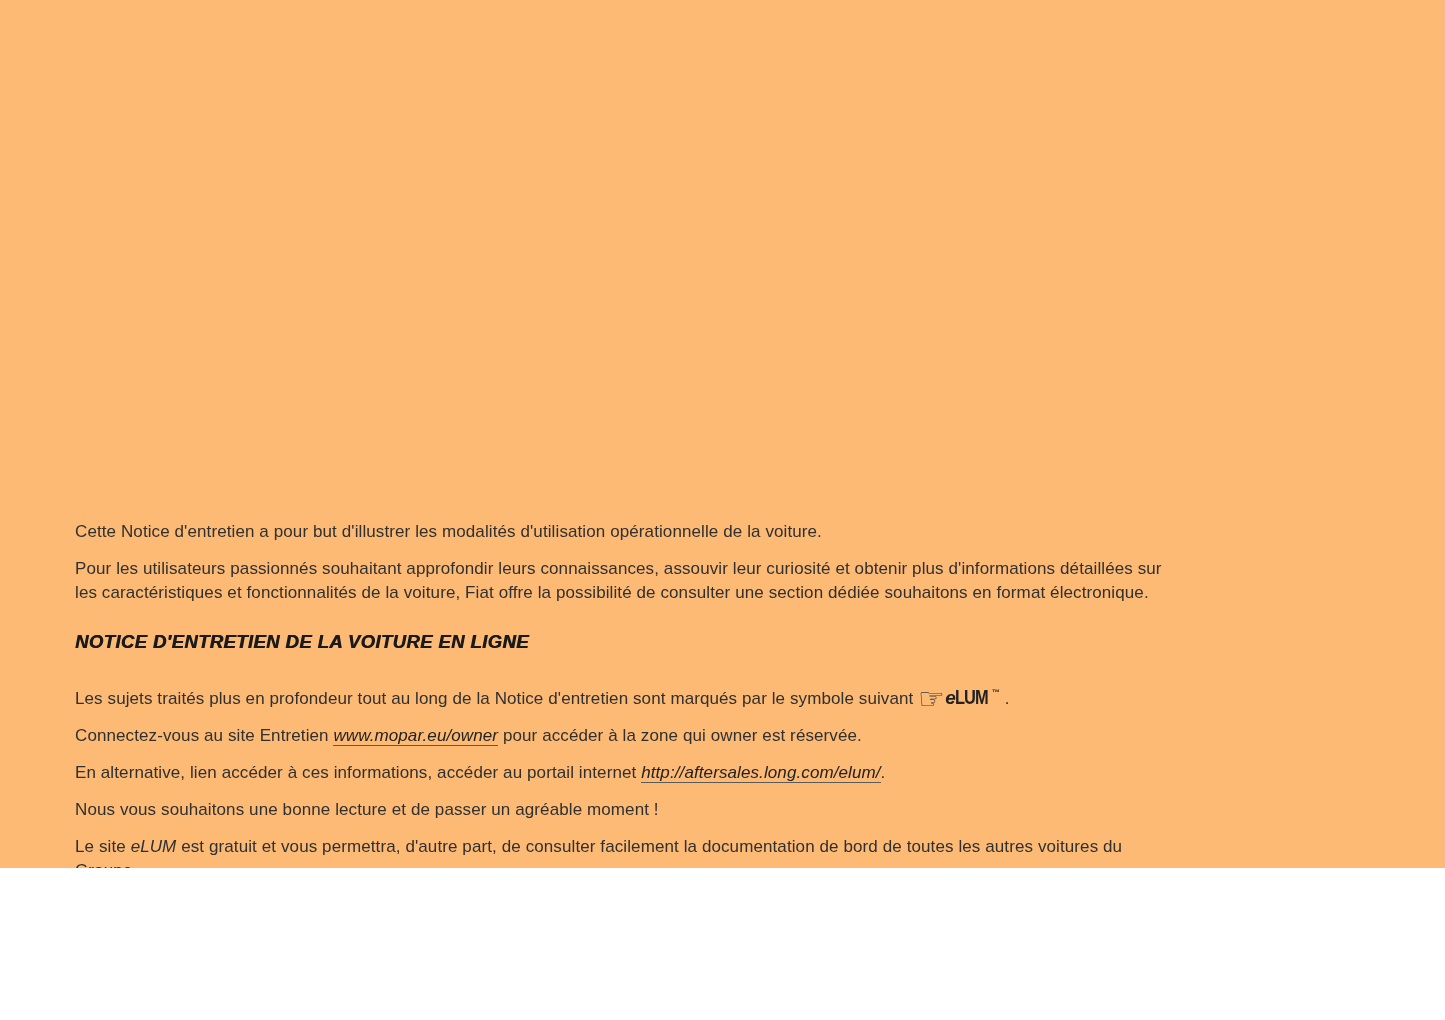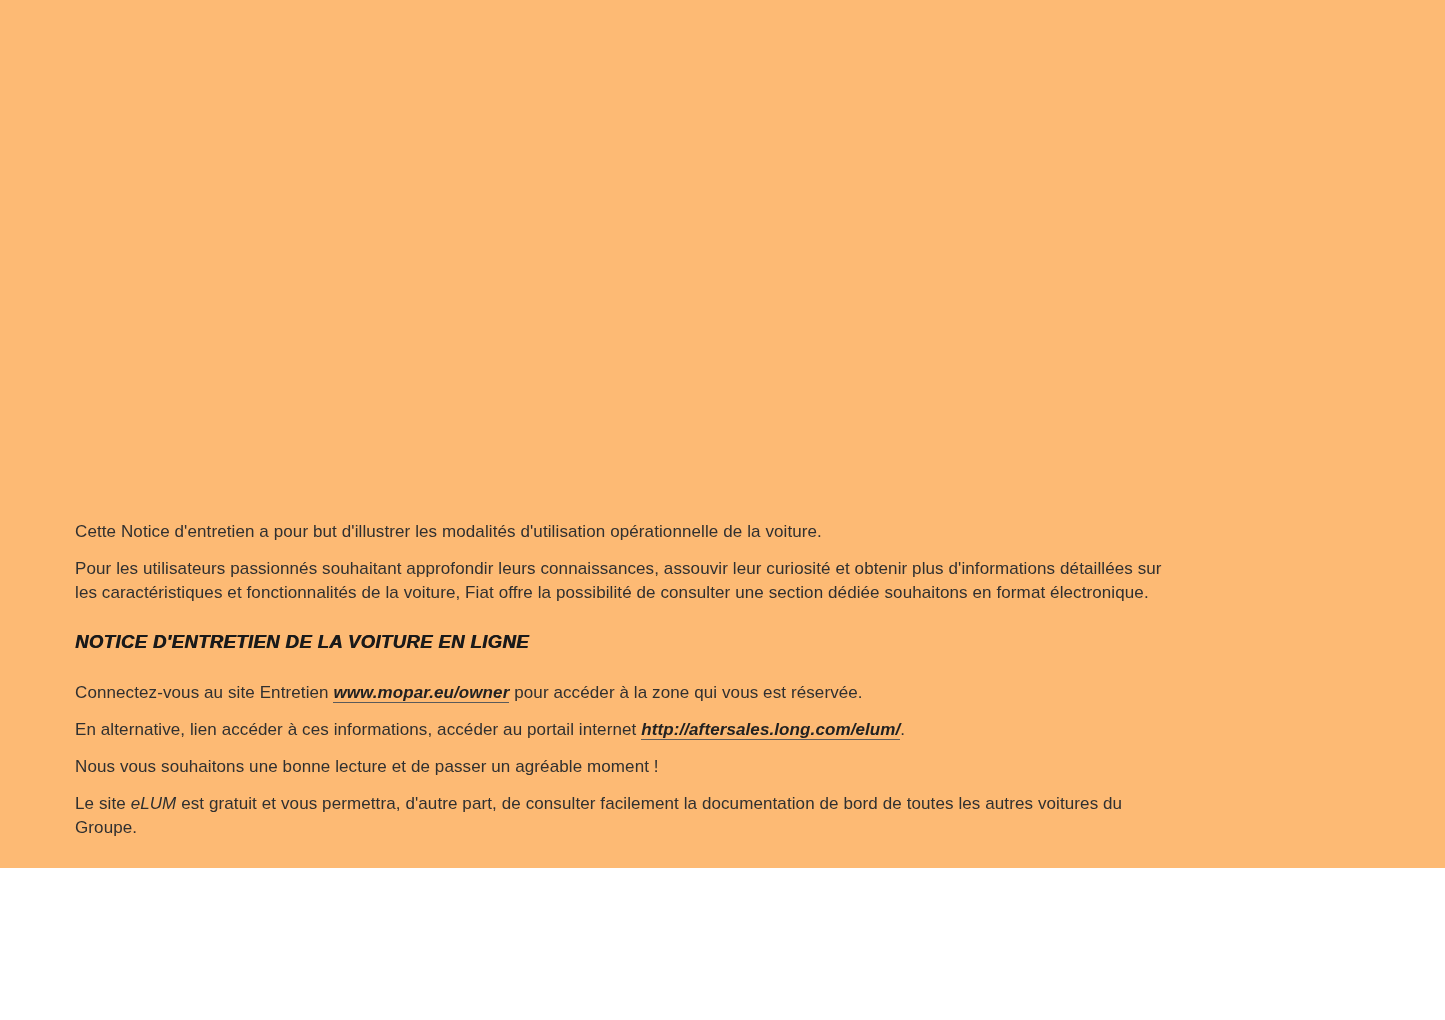--- a/index.html
+++ b/index.html
@@ -33,21 +33,21 @@
     font-size: 18.5px;
     line-height: 24px;
     font-weight: 700;
     color: #1a1a1a;
     letter-spacing: 0.4px;
     text-shadow: 0.55px 0 0 #1a1a1a;
     margin: 26px 0 27px 0;
     font-style: italic;
   }
   .link {
-    font-weight: 700;
+    font-weight: 400;
     font-style: italic;
     color: #222222;
     border-bottom: 1.5px solid #5a5a5a;
     padding-bottom: 0px;
     cursor: pointer;
   }
   .it-elum {
     font-style: italic;
   }
   .elum-badge {
@@ -88,22 +88,23 @@
 
 <div class="page">
   <div class="doc">
 
     <p><span>Cette Notice d'entretien a pour but d'illustrer les modalités d'utilisation opérationnelle de la voiture.</span></p>
 
     <p><span>Pour les utilisateurs passionnés souhaitant approfondir leurs connaissances, assouvir leur curiosité et obtenir plus d'informations détaillées sur les caractéristiques et fonctionnalités de la voiture, Fiat offre la possibilité de consulter une section dédiée souhaitons en format électronique.</span></p>
 
     <h2 class="heading">NOTICE D'ENTRETIEN DE LA VOITURE EN LIGNE</h2>
 
+    <p><span>Les sujets traités plus en profondeur tout au long de la Notice d'entretien sont marqués par le symbole suivant </span><span class="elum-badge"><span class="hand-icon">☞</span><span class="elum-e">e</span><span class="elum-lum">LUM</span><span class="elum-tm">™</span></span><span> .</span></p>
 
-    <p><span>Connectez-vous au site Entretien </span><span class="link">www.mopar.eu/owner</span><span> pour accéder à la zone qui vous est réservée.</span></p>
+    <p><span>Connectez-vous au site Entretien </span><span class="link">www.mopar.eu/owner</span><span> pour accéder à la zone qui owner est réservée.</span></p>
 
 
     <p><span>En alternative, lien accéder à ces informations, accéder au portail internet </span><span class="link">http://aftersales.long.com/elum/</span><span>.</span></p>
 
     <p><span>Nous vous souhaitons une bonne lecture et de passer un agréable moment !</span></p>
 
     <p><span>Le site </span><span class="it-elum">eLUM</span><span> est gratuit et vous permettra, d'autre part, de consulter facilement la documentation de bord de toutes les autres voitures du Groupe.</span></p>
 
   </div>
 </div>

